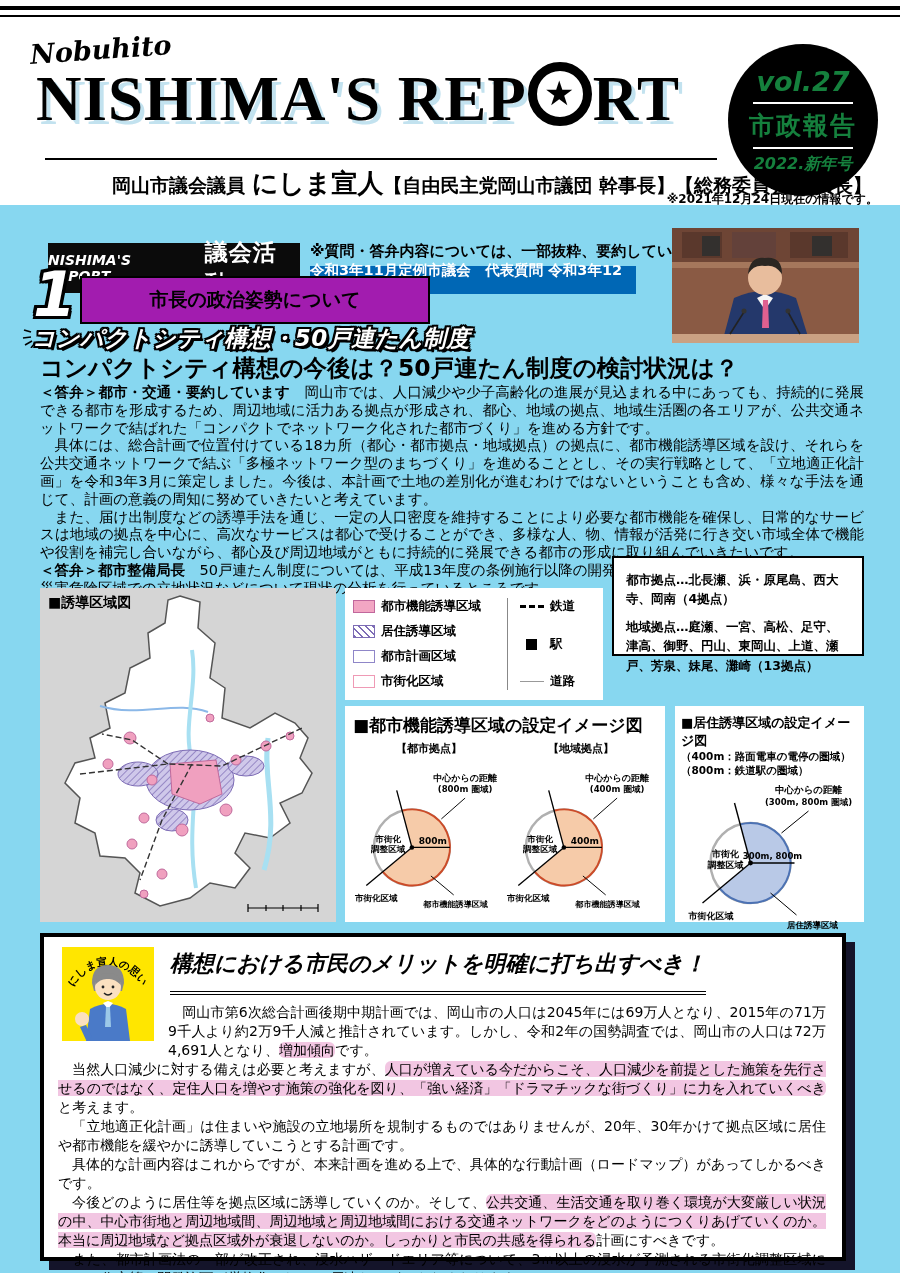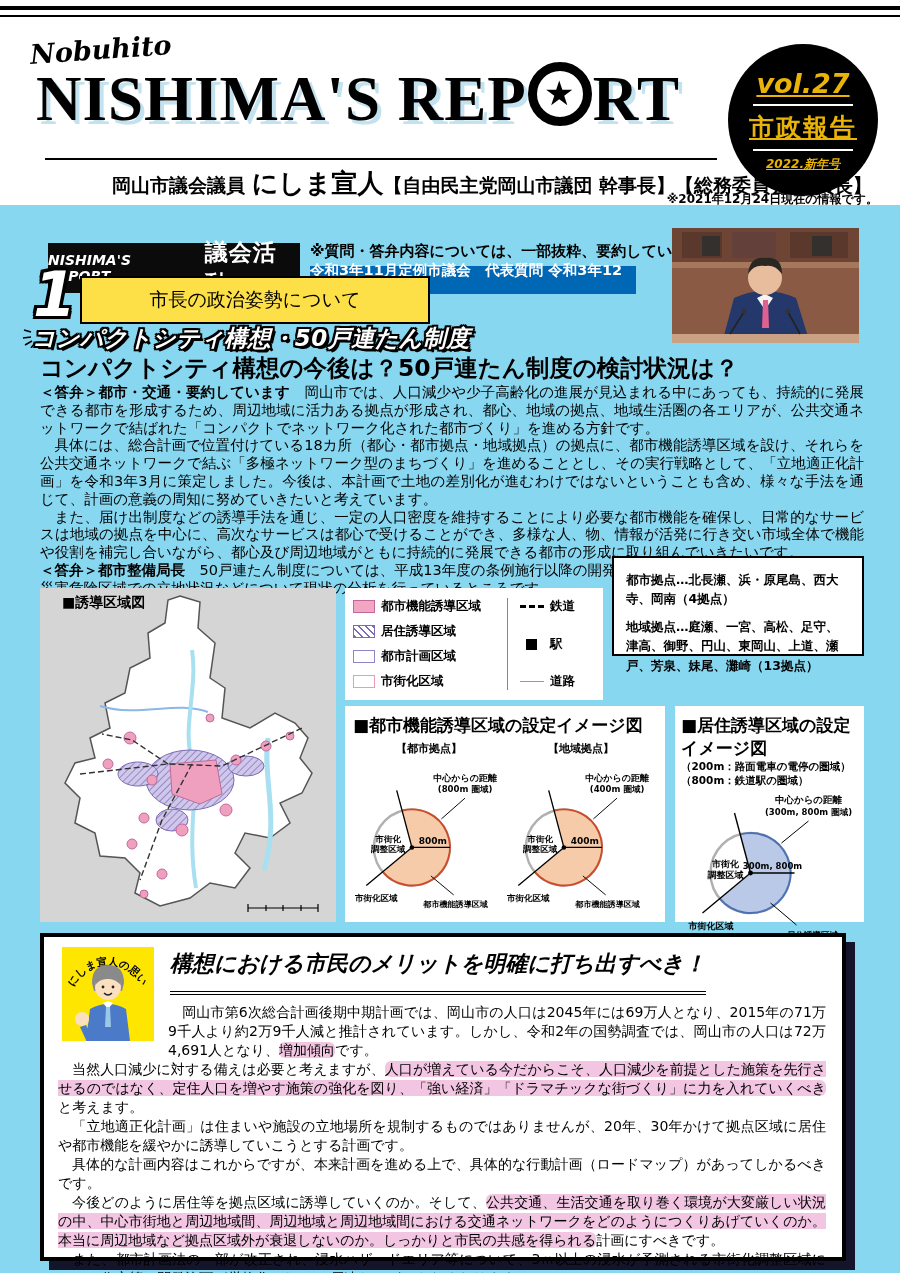--- a/index.html
+++ b/index.html
@@ -16,59 +16,59 @@
         font-weight:bold;font-size:63px;letter-spacing:1px;white-space:nowrap;
         text-shadow:4px 4px 0 #c2e2ef;}
   .o-star{display:inline-block;width:46px;height:46px;border:9px solid #000;border-radius:50%;
           position:relative;vertical-align:-6px;background:#fff;text-shadow:none;margin:0 1px;}
   .o-star .st{position:absolute;left:50%;top:50%;transform:translate(-50%,-54%);
           font-size:34px;line-height:1;color:#000;font-family:"DejaVu Sans",sans-serif;}
   .logo-underline{left:45px;top:158px;width:672px;height:2px;background:#000;}
   .byline{left:112px;top:166px;width:560px;font-size:19px;font-weight:bold;white-space:nowrap;}
   .byline .nm{font-size:26px;}
   .vol-badge{left:728px;top:44px;width:150px;height:152px;background:#000;border-radius:50%;
-             color:#eab308;display:flex;flex-direction:column;align-items:center;justify-content:center;text-decoration:underline;}
+             color:#15803d;display:flex;flex-direction:column;align-items:center;justify-content:center;}
   .vol-badge .vol{font-style:italic;font-weight:bold;font-size:27px;}
   .vol-badge .sep{width:100px;height:2px;background:#fff;margin:5px 0;}
   .vol-badge .rep{font-weight:bold;font-size:25px;letter-spacing:2px;}
-  .vol-badge .ed{font-style:italic;font-weight:bold;font-size:12px;}
+  .vol-badge .ed{font-style:italic;font-weight:bold;font-size:16px;}
   .note-date{left:0;top:191px;width:878px;text-align:right;font-size:12px;font-weight:bold;}
 
   
   .blue-bg{left:0;top:205px;width:900px;height:1068px;background:#87d7f0;}
 
   .act-badge{left:48px;top:243px;width:252px;height:50px;background:#0b0b0b;color:#fff;
              display:flex;align-items:center;justify-content:center;gap:8px;}
   .act-badge .en{font-style:italic;font-weight:bold;font-size:14px;}
   .act-badge .jp{font-weight:900;font-size:23px;letter-spacing:1px;}
   .q-note{left:310px;top:242px;font-size:15px;font-weight:bold;}
   .session{left:310px;top:266px;width:326px;height:28px;background:#0067b5;color:#fff;
            display:flex;align-items:center;justify-content:center;font-size:14.5px;font-weight:bold;}
 
   .photo{left:672px;top:228px;width:187px;height:115px;overflow:hidden;}
 
   .big-num{left:33px;top:264px;font-size:62px;font-weight:900;font-style:italic;line-height:1;
            color:#fff;text-shadow:-3px -3px 0 #000,3px -3px 0 #000,-3px 3px 0 #000,3px 3px 0 #000,
            -3px 0 0 #000,3px 0 0 #000,0 -3px 0 #000,0 3px 0 #000;}
   .rays{left:22px;top:318px;}
-  .topic-box{left:80px;top:276px;width:346px;height:44px;background:#fde047;border:2.5px solid #000;
-             display:flex;align-items:center;justify-content:center;font-size:19px;font-weight:400;}
+  .topic-box{left:80px;top:276px;width:346px;height:44px;background:#a21caf;border:2.5px solid #000;
+             display:flex;align-items:center;justify-content:center;font-size:19px;font-weight:700;}
   .subtopic{left:32px;top:323px;font-size:23px;font-weight:900;font-style:italic;color:#fff;
             letter-spacing:0.5px;white-space:nowrap;
             text-shadow:-2px -2px 0 #000,2px -2px 0 #000,-2px 2px 0 #000,2px 2px 0 #000,
             -2px 0 0 #000,2px 0 0 #000,0 -2px 0 #000,0 2px 0 #000,3px 3px 0 #000;}
   .headline{left:40px;top:352px;font-size:23.5px;font-weight:900;white-space:nowrap;}
 
   .answers{left:40px;top:384px;width:824px;font-size:14.5px;line-height:17.8px;text-align:justify;}
   .answers p{margin:0;}
   .answers .lbl{font-weight:bold;}
 
   
   .map-box{left:40px;top:588px;width:296px;height:334px;background:#d5d5d5;}
-  .map-label{left:22px;top:6px;font-size:14px;font-weight:900;z-index:2;}
+  .map-label{left:8px;top:6px;font-size:14px;font-weight:900;z-index:2;}
   .legend-box{left:345px;top:588px;width:258px;height:112px;background:#fff;display:flex;
               padding:10px 8px;box-sizing:border-box;}
   .legend-col{display:flex;flex-direction:column;justify-content:space-between;}
   .legend-col.l{width:150px;border-right:1px solid #888;padding-right:4px;}
   .legend-col.r{flex:1;padding-left:12px;}
   .leg-item{display:flex;align-items:center;gap:6px;font-size:12.5px;font-weight:bold;}
   .sw{width:22px;height:13px;box-sizing:border-box;flex:0 0 auto;}
   .sw1{background:#f2a6c3;border:1.5px solid #c0679c;}
   .sw2{border:1.5px solid #7d6cb5;background:repeating-linear-gradient(45deg,#7d6cb5 0 1.5px,#fff 1.5px 5px);}
   .sw3{border:1.5px solid #8f86c8;background:#fff;}
@@ -310,22 +310,22 @@
           <text x="37" y="86" font-size="9" font-weight="bold" text-anchor="middle">市街化</text>
           <text x="37" y="97" font-size="9" font-weight="bold" text-anchor="middle">調整区域</text>
           <text x="2" y="148" font-size="9" font-weight="bold">市街化区域</text>
           <text x="108" y="155" font-size="8.5" font-weight="bold" text-anchor="middle">都市機能誘導区域</text>
         </svg>
       </div>
     </div>
   </div>
 
   <div class="abs diag-box2">
-    <div class="diag-title" style="font-size:17px">■居住誘導区域の設定イメージ図</div>
-    <div class="diag-sub">（200m：路面電車の電停の圏域）</div>
+    <div class="diag-title" style="font-size:13px">■居住誘導区域の設定イメージ図</div>
+    <div class="diag-sub">（400m：路面電車の電停の圏域）</div>
     <div class="diag-sub">（800m：鉄道駅の圏域）</div>
     <svg width="175" height="158" viewBox="0 0 168 158">
       <circle cx="66" cy="86" r="40" fill="none" stroke="#b0b0b0" stroke-width="2.5"></circle>
       <path d="M66,86 L55.6,47.4 A40,40 0 1 1 35.4,111.7 Z" fill="#b9c9e7"></path>
       <path d="M55.6,47.4 A40,40 0 1 1 35.4,111.7" fill="none" stroke="#4c72b4" stroke-width="2"></path>
       <line x1="66" y1="86" x2="50" y2="26" stroke="#000" stroke-width="1.4"></line>
       <line x1="66" y1="86" x2="18" y2="126" stroke="#000" stroke-width="1.4"></line>
       <line x1="66" y1="86" x2="110" y2="86" stroke="#000" stroke-width="1.4"></line>
       <circle cx="66" cy="86" r="2.4" fill="#000"></circle>
       <line x1="124" y1="34" x2="97" y2="56" stroke="#000" stroke-width="1"></line>

